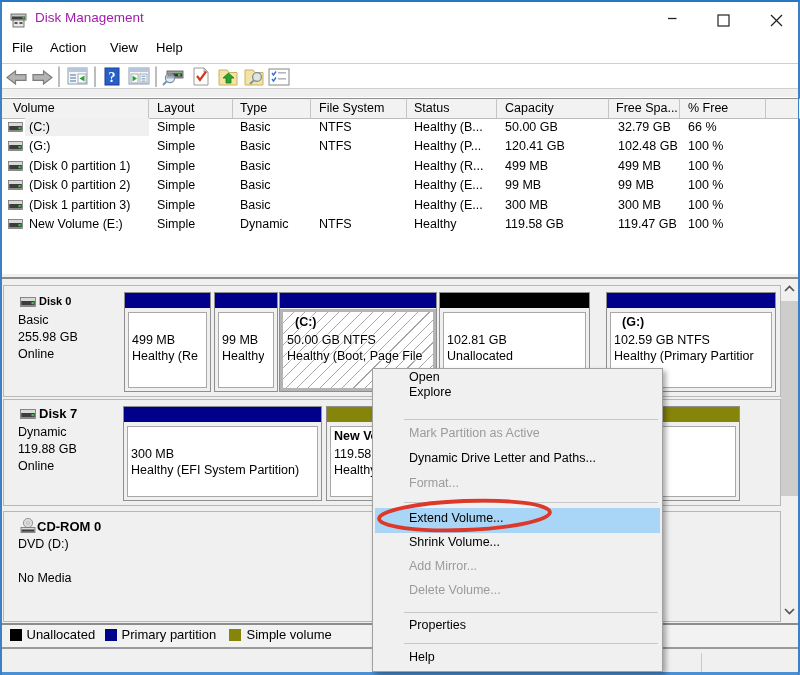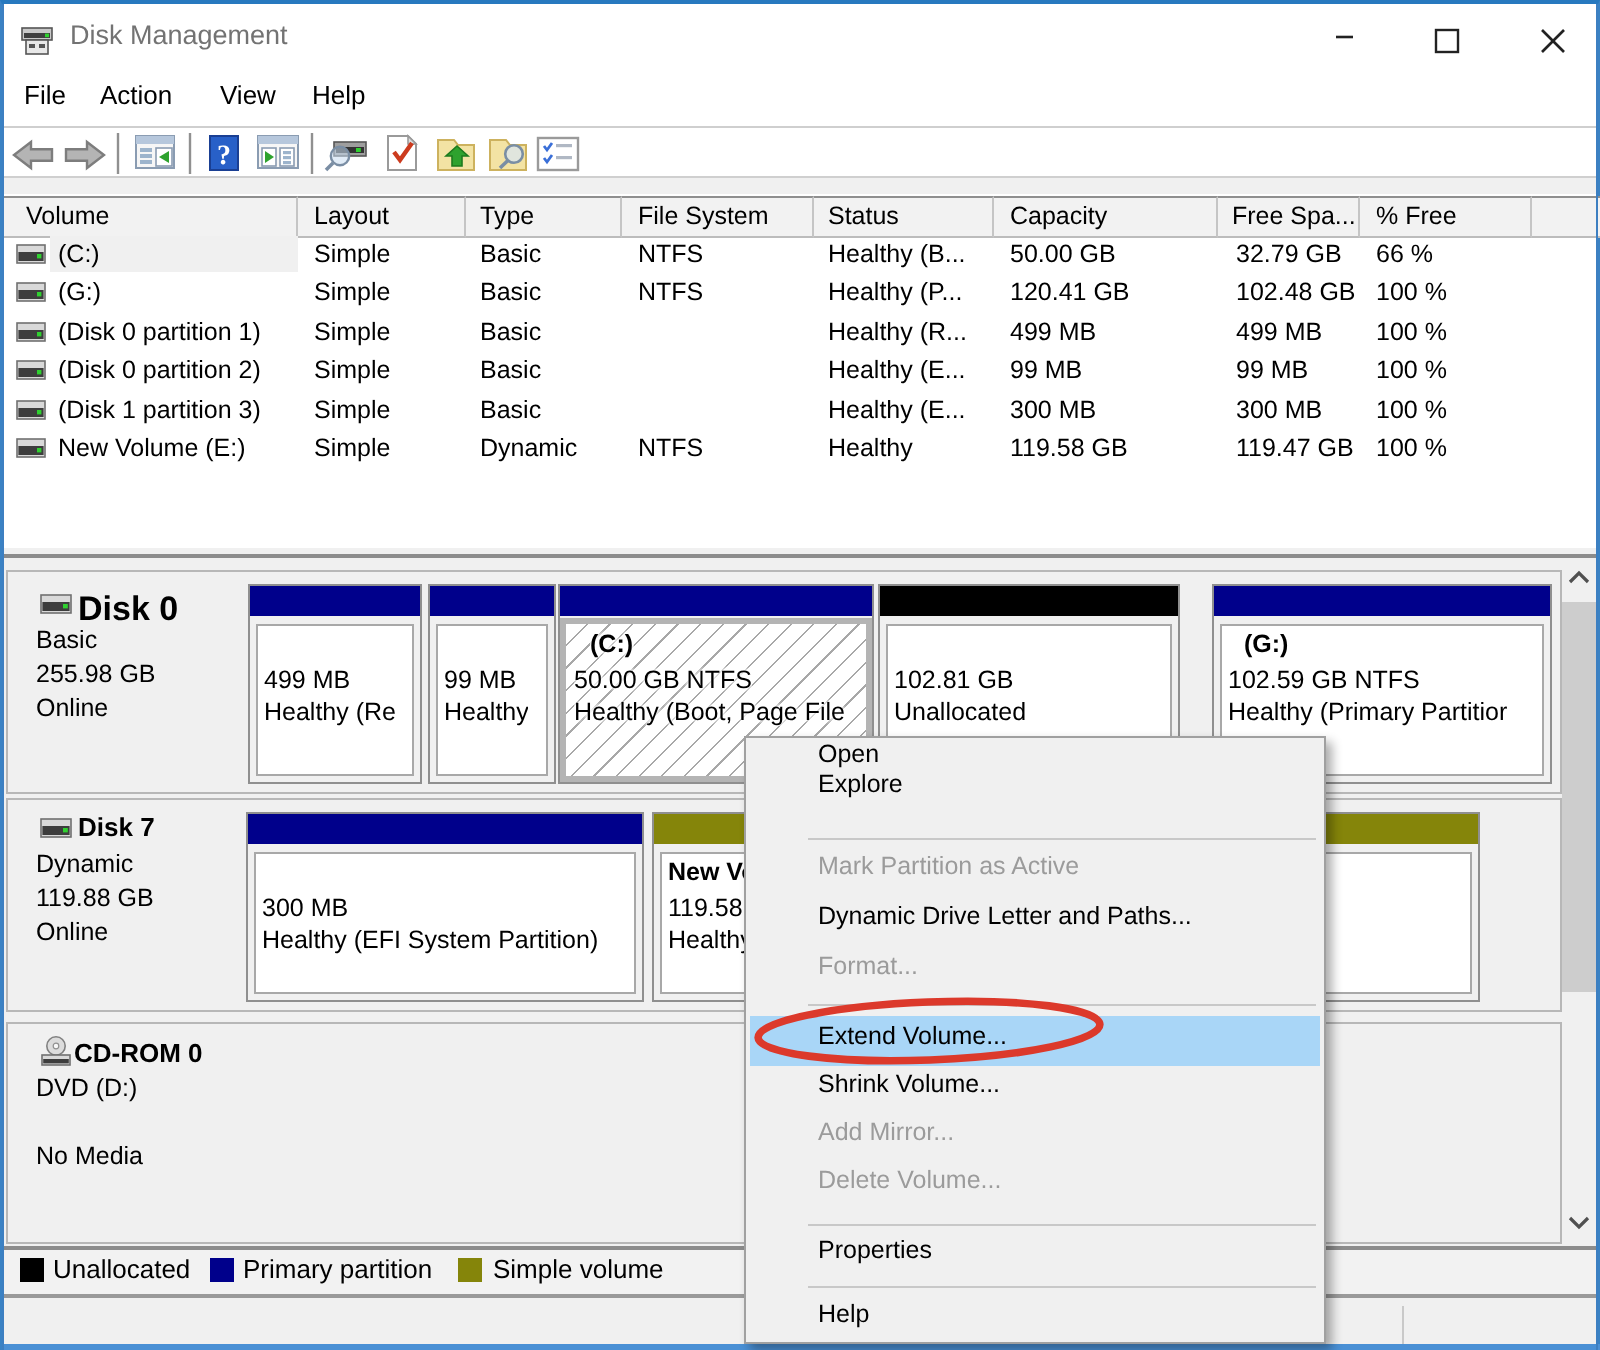--- a/index.html
+++ b/index.html
@@ -30,21 +30,21 @@
   <div class="abs" style="right:0;top:0;width:1px;height:673px;background:#3d7fc1;z-index:99;"></div>
 
   <svg class="abs" style="left:9px;top:10px;" width="18" height="16" viewBox="0 0 18 16">
     <rect x="1" y="2" width="15" height="6" fill="#c9c9c9" stroke="#555" stroke-width="0.8"></rect>
     <rect x="2" y="4.5" width="13" height="2.5" fill="#3f3f3f"></rect>
     <rect x="12.5" y="4.8" width="2" height="1.8" fill="#2fd12f"></rect>
     <rect x="3" y="8" width="11" height="7" fill="#e8e8e8" stroke="#555" stroke-width="0.8"></rect>
     <rect x="4.5" y="10" width="3" height="2" fill="#555"></rect>
     <rect x="9.5" y="10" width="3" height="2" fill="#555"></rect>
   </svg>
-  <div class="abs" style="left:34px;top:8px;font-size:13.5px;color:#737373;white-space:nowrap;">Disk Management</div>
+  <div class="abs" style="left:34px;top:8px;font-size:13.5px;color:#a21caf;white-space:nowrap;">Disk Management</div>
 
   <svg class="abs" style="left:660px;top:8px;" width="130" height="22" viewBox="0 0 130 22">
     <line x1="7" y1="8.5" x2="15.5" y2="8.5" stroke="#222" stroke-width="1.3"></line>
     <rect x="57" y="5" width="11" height="11" fill="none" stroke="#222" stroke-width="1.2"></rect>
     <line x1="110" y1="5" x2="121" y2="16" stroke="#222" stroke-width="1.3"></line>
     <line x1="121" y1="5" x2="110" y2="16" stroke="#222" stroke-width="1.3"></line>
   </svg>
 
   <div class="abs" style="left:11px;top:38px;font-size:13px;">File</div>
   <div class="abs" style="left:49px;top:38px;font-size:13px;">Action</div>
@@ -208,21 +208,21 @@
   <div class="abs" style="left:1px;top:275px;width:797px;height:2px;background:#8c8c8c;"></div>
   <div class="abs" style="left:1px;top:277px;width:797px;height:397px;background:#f0f0f0;"></div>
 
   <div id="graph">
       <div class="diskrow" style="top:283px;height:112px;">
         <svg class="abs" style="left:16px;top:11px;" width="16" height="10" viewBox="0 0 16 10">
           <rect x="0.5" y="0.5" width="15" height="9" fill="#d9d9d9" stroke="#707070" stroke-width="0.8"></rect>
           <rect x="1.2" y="4" width="13.6" height="4.5" fill="#3d3d3d"></rect>
           <rect x="11.5" y="5" width="2.4" height="2.2" fill="#2fd12f"></rect>
         </svg>
-        <div class="abs t12" style="left:35px;top:9px;font-weight:bold;font-size:17px;">Disk 0</div>
+        <div class="abs t12" style="left:35px;top:9px;font-weight:bold;font-size:11px;">Disk 0</div>
         <div class="abs t12" style="left:14px;top:27px;">Basic</div>
         <div class="abs t12" style="left:14px;top:44px;">255.98 GB</div>
         <div class="abs t12" style="left:14px;top:61px;">Online</div>
         <div class="pbox" style="left:120px;top:6px;width:87px;height:100px;">
           <div class="pbar" style="background:#00008b;"></div>
           <div class="pinner"></div>
           <div class="ptext" style="left:7px;top:39.5px;">499 MB</div>
           <div class="ptext" style="left:7px;top:56px;">Healthy (Re</div>
         </div>
         <div class="pbox" style="left:210px;top:6px;width:64px;height:100px;">

